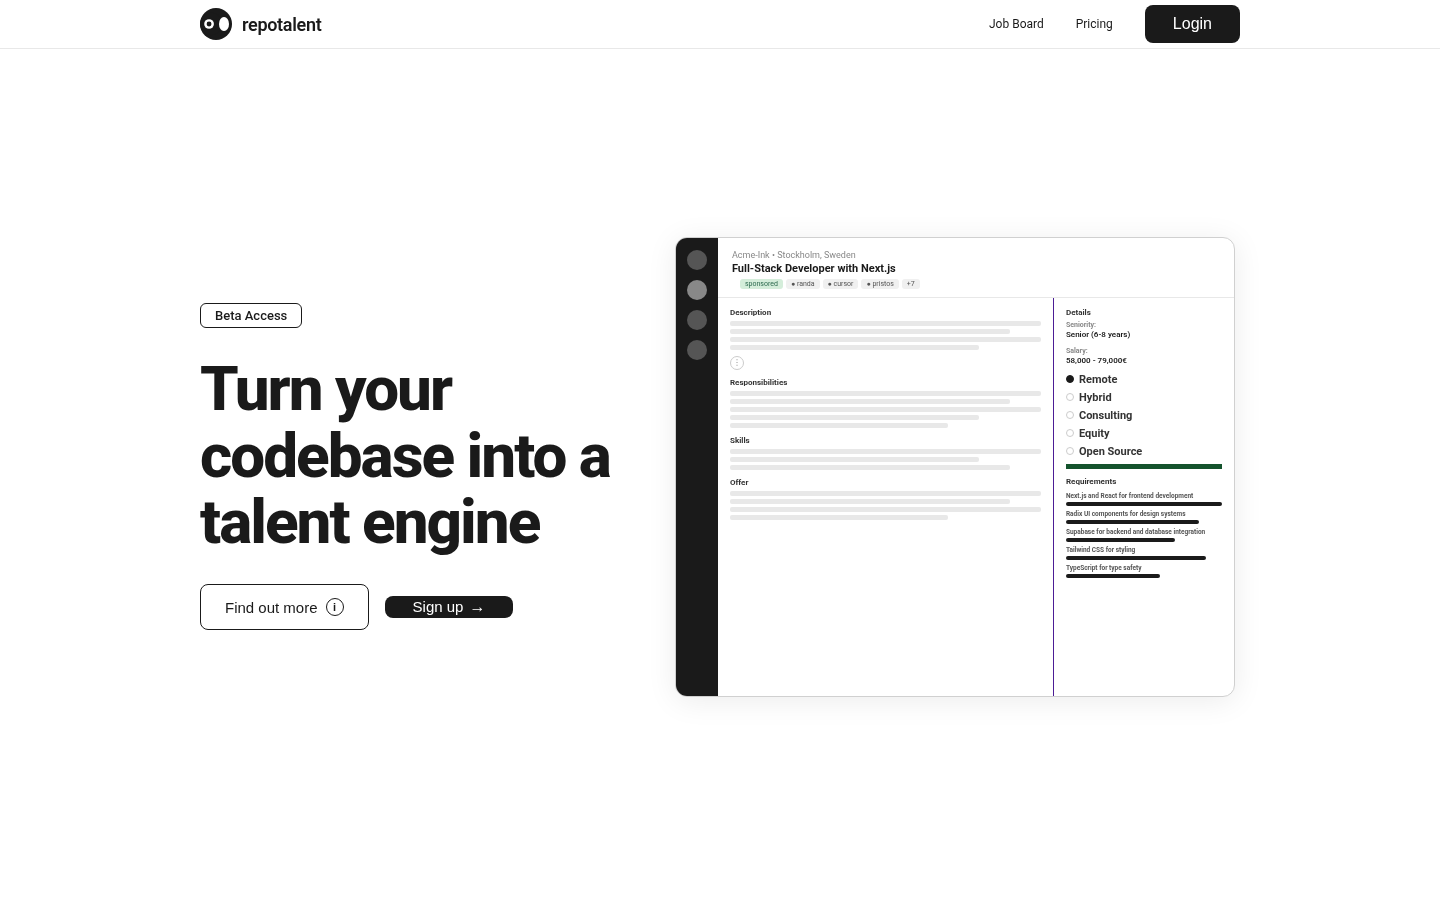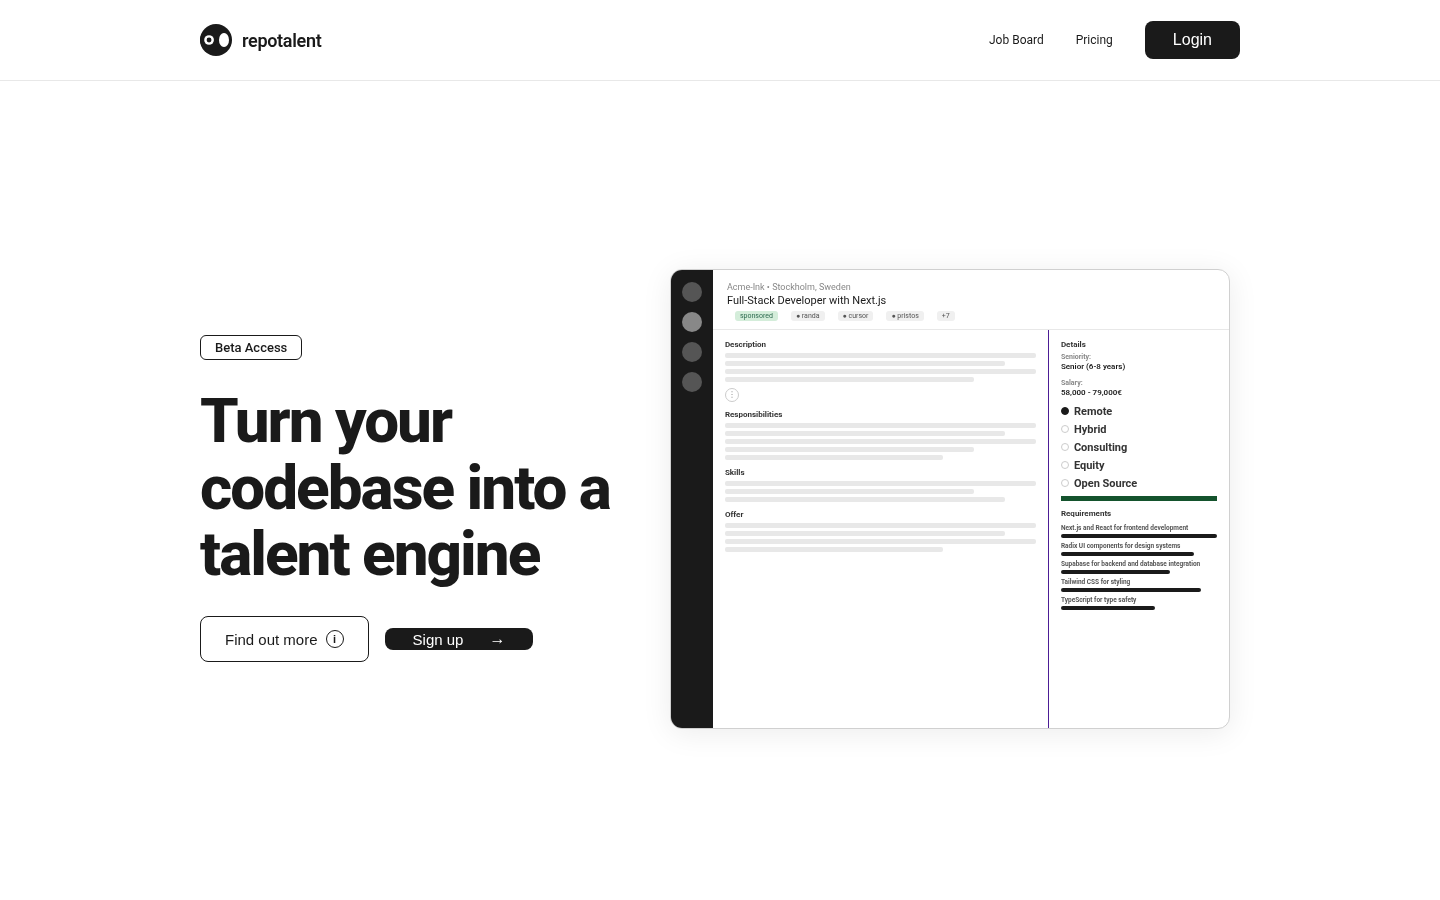--- a/index.html
+++ b/index.html
@@ -15,21 +15,21 @@
       height: 900px;
       overflow: hidden;
     }
 
     
     nav {
       display: flex;
       align-items: center;
       justify-content: space-between;
       padding: 0 200px;
-      height: 81px;
+      height: 49px;
       border-bottom: 1px solid #e8e8e8;
     }
 
     .logo-area {
       display: flex;
       align-items: center;
       gap: 10px;
     }
 
     .logo-icon {
@@ -155,42 +155,41 @@
       display: flex;
       align-items: center;
       justify-content: center;
       font-size: 11px;
       font-weight: 700;
       flex-shrink: 0;
     }
 
     .signup-btn {
       display: flex;
-      align-items: center;
-      gap: 26px;
+      gap: 6px;
       background: #1a1a1a;
       color: white;
       border: none;
       border-radius: 8px;
       padding: 2px 28px;
       font-size: 15px;
       font-weight: 500;
       cursor: pointer;
     }
 
     .arrow-icon {
       font-size: 16px;
     }
 
     
     .right-col {
       flex: 1;
       display: flex;
       align-items: center;
-      justify-content: flex-start;
+      justify-content: center;
       height: 100%;
       padding: 60px 0;
     }
 
     .ui-mockup {
       width: 100%;
       max-width: 560px;
       height: 460px;
       border: 1px solid #d0d0d0;
       border-radius: 12px;
@@ -236,28 +235,28 @@
     }
 
     .mockup-company {
       font-size: 9px;
       color: #888;
       margin-bottom: 2px;
     }
 
     .mockup-title {
       font-size: 11px;
-      font-weight: 400;
+      font-weight: 700;
       color: #1a1a1a;
       margin-bottom: 4px;
     }
 
     .mockup-tags {
       display: flex;
-      gap: 13px;
+      gap: 3px;
       flex-wrap: wrap;
       padding-left: 8px;
     }
 
     .mockup-tag {
       background: #f0f0f0;
       border-radius: 3px;
       padding: 1px 5px;
       font-size: 7px;
       color: #555;

